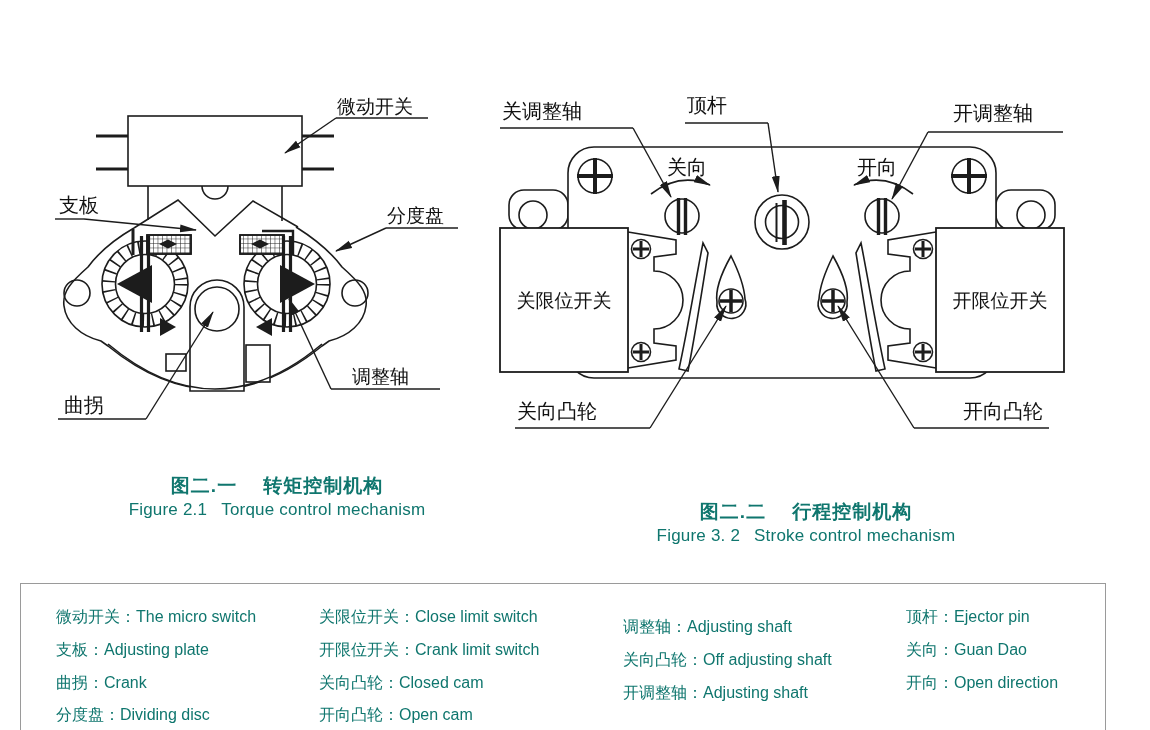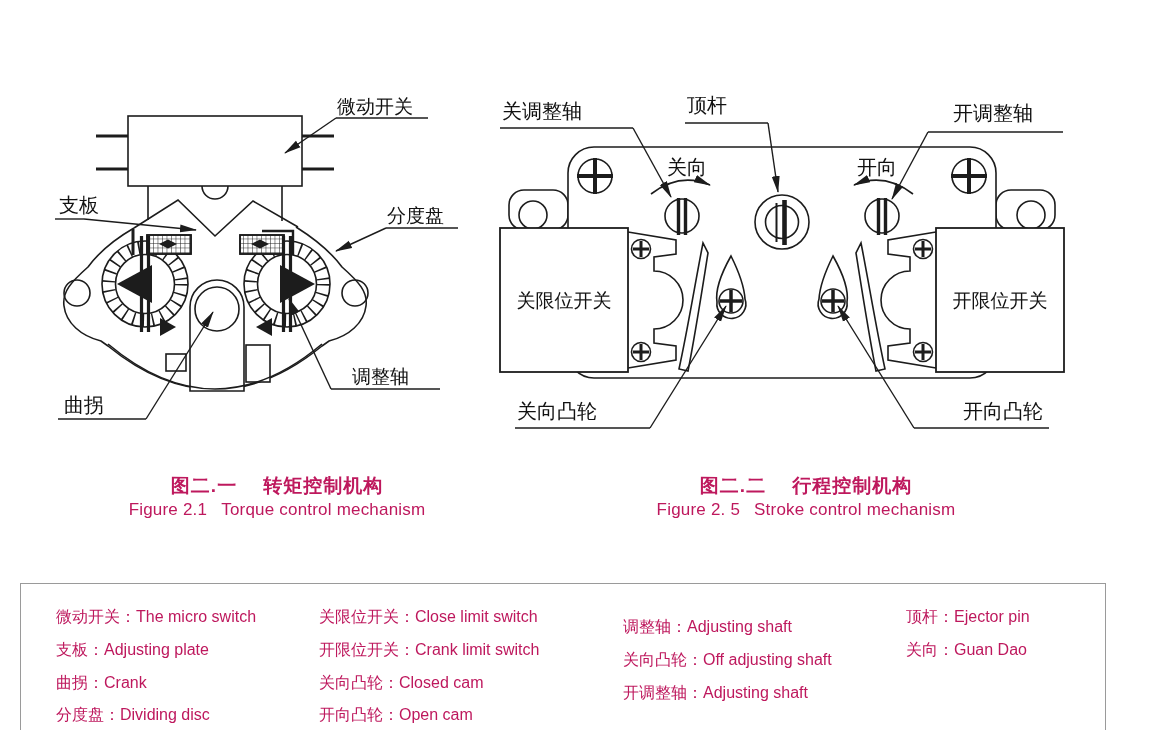--- a/index.html
+++ b/index.html
@@ -1,17 +1,17 @@
 <!DOCTYPE html>
 <html><head>
 <meta charset="utf-8">
 <style>
   html,body{margin:0;padding:0;background:#ffffff;}
   #page{position:relative;width:1150px;height:730px;background:#ffffff;overflow:hidden;
-        font-family:"Liberation Sans","DejaVu Sans",sans-serif;color:#be185d;}
+        font-family:"Liberation Sans","DejaVu Sans",sans-serif;color:#0f766e;}
   svg{position:absolute;left:0;top:0;}
   svg text{font-family:"Liberation Sans","DejaVu Sans",sans-serif;fill:#111;}
   .cap{position:absolute;text-align:center;line-height:24px;}
   .cap .zh{font-weight:700;font-size:19px;letter-spacing:1px;}
   .cap .zh .gap{display:inline-block;width:26px;}
   .cap .en{font-size:17px;letter-spacing:0.2px;}
   .cap .en .gap{display:inline-block;width:14px;}
   #legend{position:absolute;left:20px;top:583px;width:1086px;height:154px;
           border:1.5px solid #9a9a9a;box-sizing:border-box;background:#fff;}
   .lcol{position:absolute;top:17px;font-size:16px;line-height:32.8px;white-space:nowrap;}
@@ -201,26 +201,26 @@
 
 <div class="cap" id="cap1" style="left:112px;top:474px;width:330px;">
   <div class="zh">
     <span>图二.一</span><span class="gap"></span><span>转矩控制机构</span>
   </div>
   <div class="en">
     <span>Figure 2.1</span><span class="gap"></span><span>Torque control mechanism</span>
   </div>
 </div>
 
-<div class="cap" id="cap2" style="left:626px;top:474px;width:360px;">
+<div class="cap" id="cap2" style="left:626px;top:500px;width:360px;">
   <div class="zh">
     <span>图二.二</span><span class="gap"></span><span>行程控制机构</span>
   </div>
   <div class="en">
-    <span>Figure 2. 5</span><span class="gap"></span><span>Stroke control mechanism</span>
+    <span>Figure 3. 2</span><span class="gap"></span><span>Stroke control mechanism</span>
   </div>
 </div>
 
 <div id="legend">
   <div class="lcol" id="lcol1">
     <span class="lrow">微动开关：The micro switch</span>
     <span class="lrow">支板：Adjusting plate</span>
     <span class="lrow">曲拐：Crank</span>
     <span class="lrow">分度盘：Dividing disc</span>
   </div>
@@ -231,16 +231,17 @@
     <span class="lrow">开向凸轮：Open cam</span>
   </div>
   <div class="lcol" id="lcol3">
     <span class="lrow">调整轴：Adjusting shaft</span>
     <span class="lrow">关向凸轮：Off adjusting shaft</span>
     <span class="lrow">开调整轴：Adjusting shaft</span>
   </div>
   <div class="lcol" id="lcol4">
     <span class="lrow">顶杆：Ejector pin</span>
     <span class="lrow">关向：Guan Dao</span>
+    <span class="lrow">开向：Open direction</span>
   </div>
 </div>
 
 </div>
 
 </body></html>

